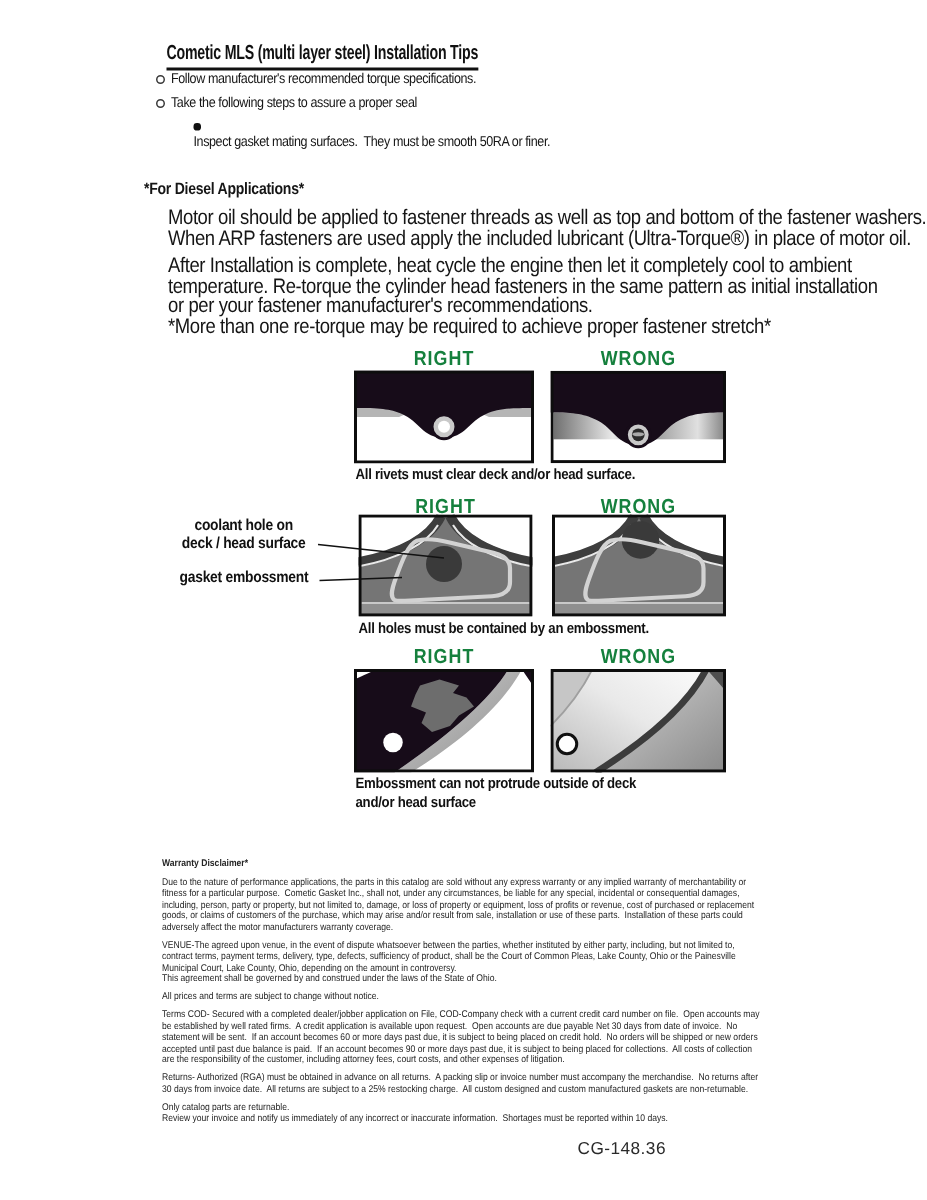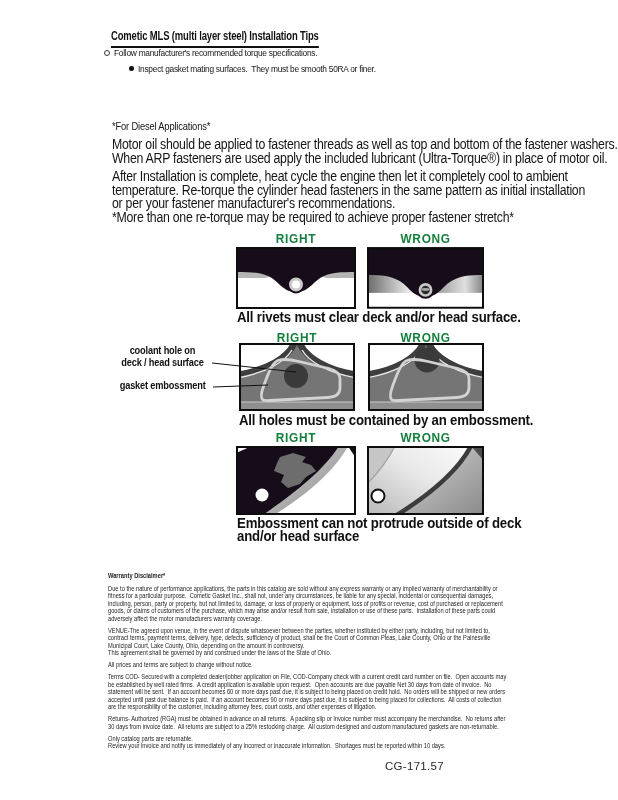--- a/index.html
+++ b/index.html
@@ -17,33 +17,33 @@
   .title-wrap{left:111px;top:26px;}
   .title{
     font-size:13.5px;font-weight:bold;letter-spacing:-0.2px;color:#111;
     border-bottom:2px solid #111;padding-bottom:3px;white-space:pre;
     transform:scaleX(0.70);transform-origin:0 0;display:inline-block;
   }
 
   
   .tips{left:104px;top:45px;}
   .tip-row{display:flex;align-items:flex-start;height:16px;font-size:9.5px;letter-spacing:-0.3px;line-height:16px;text-align:center;}
-  .tip-row.sub{margin-left:25px;}
+  .tip-row.sub{margin-left:25px;flex-direction:column;}
   .b-ring{width:4px;height:4px;border:1px solid #3a3a3a;border-radius:50%;margin:5px 4px 0 0;flex:none;}
   .b-dot{width:4.5px;height:4.5px;background:#111;border-radius:50%;margin:5px 4px 0 0;flex:none;}
 
   
-  .diesel-heading{left:112px;top:120px;font-size:11px;font-weight:normal;letter-spacing:-0.2px;}
+  .diesel-heading{left:96px;top:120px;font-size:11px;font-weight:bold;letter-spacing:-0.2px;}
   .diesel-heading .in{transform:scaleX(0.85);transform-origin:0 0;display:inline-block;white-space:pre;}
   .bodypara{left:112px;font-size:14px;line-height:13.5px;letter-spacing:-0.3px;}
   .p1{top:138px;} .p2{top:170px;} .pnote{top:211px;}
 
   
   .dlabel{font-size:13.5px;font-weight:bold;letter-spacing:0.8px;text-align:center;color:#15803d;}
-  .caption{font-size:15px;font-weight:bold;letter-spacing:-0.2px;line-height:13px;color:#111;}
+  .caption{font-size:10px;font-weight:bold;letter-spacing:-0.2px;line-height:13px;color:#111;}
 
   .figbox{display:block;}
   svg{display:block;}
 
   
   .callout{font-size:10.5px;letter-spacing:-0.2px;line-height:11.5px;text-align:center;width:118px;left:98px;color:#111;font-weight:bold;}
   .callout .in{transform:scaleX(0.88);transform-origin:100% 0;display:inline-block;white-space:pre;}
   .co1{top:345px;} .co2{top:380px;}
   .callout-lines{left:90px;top:340px;pointer-events:none;z-index:5;}
 
@@ -59,20 +59,24 @@
 <body>
 
 <div class="abs title-wrap">
   <span class="title">Cometic MLS (multi layer steel) Installation Tips</span>
 </div>
 
 <div class="abs tips">
   <div class="tip-row">
     <span class="b-ring"></span>
     <span class="cx pre">Follow manufacturer's recommended torque specifications.</span>
+  </div>
+  <div class="tip-row">
+    <span class="b-ring"></span>
+    <span class="cx pre">Take the following steps to assure a proper seal</span>
   </div>
   <div class="tip-row sub">
     <span class="b-dot"></span>
     <span class="cx pre">Inspect gasket mating surfaces.  They must be smooth 50RA or finer.</span>
   </div>
 </div>
 
 <div class="abs diesel-heading">
   <span class="in">*For Diesel Applications*</span>
 </div>
@@ -228,13 +232,13 @@
 statement will be sent.  If an account becomes 60 or more days past due, it is subject to being placed on credit hold.  No orders will be shipped or new orders
 accepted until past due balance is paid.  If an account becomes 90 or more days past due, it is subject to being placed for collections.  All costs of collection
 are the responsibility of the customer, including attorney fees, court costs, and other expenses of litigation.</p>
     <p>Returns- Authorized (RGA) must be obtained in advance on all returns.  A packing slip or invoice number must accompany the merchandise.  No returns after
 30 days from invoice date.  All returns are subject to a 25% restocking charge.  All custom designed and custom manufactured gaskets are non-returnable.</p>
     <p class="tight">Only catalog parts are returnable.</p>
     <p>Review your invoice and notify us immediately of any incorrect or inaccurate information.  Shortages must be reported within 10 days.</p>
   </div>
 </div>
 
-<div class="abs footer-code">CG-171.57</div>
+<div class="abs footer-code">CG-148.36</div>
 
 </body></html>

